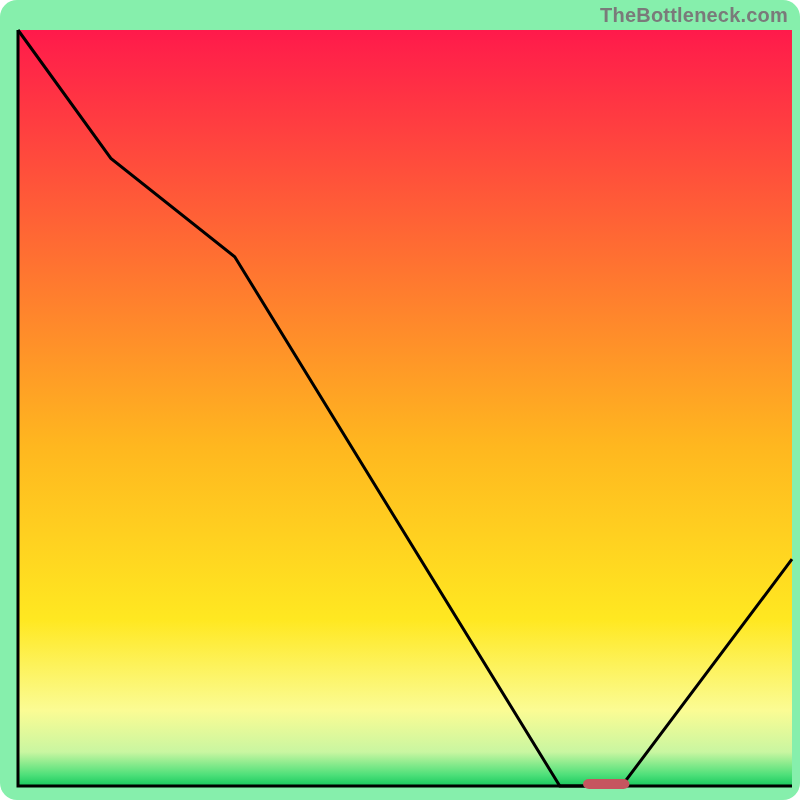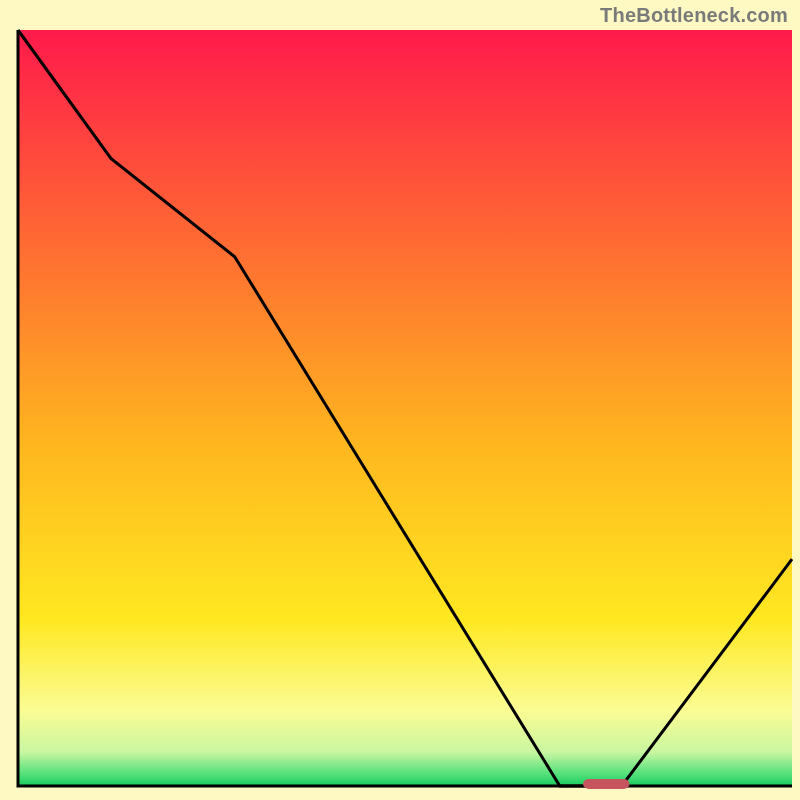--- a/index.html
+++ b/index.html
@@ -7,22 +7,23 @@
     padding: 0;
     width: 800px;
     height: 800px;
     overflow: hidden;
     font-family: Arial, Helvetica, sans-serif;
   }
   .frame {
     position: relative;
     width: 800px;
     height: 800px;
-    background: #fef9c3;
+    background: #86efac;
     box-sizing: border-box;
+    border-radius: 17px;
   }
   .watermark {
     position: absolute;
     top: 4px;
     right: 12px;
     font-size: 20px;
     font-weight: 600;
     color: #7a7a7a;
     letter-spacing: 0.2px;
     user-select: none;

